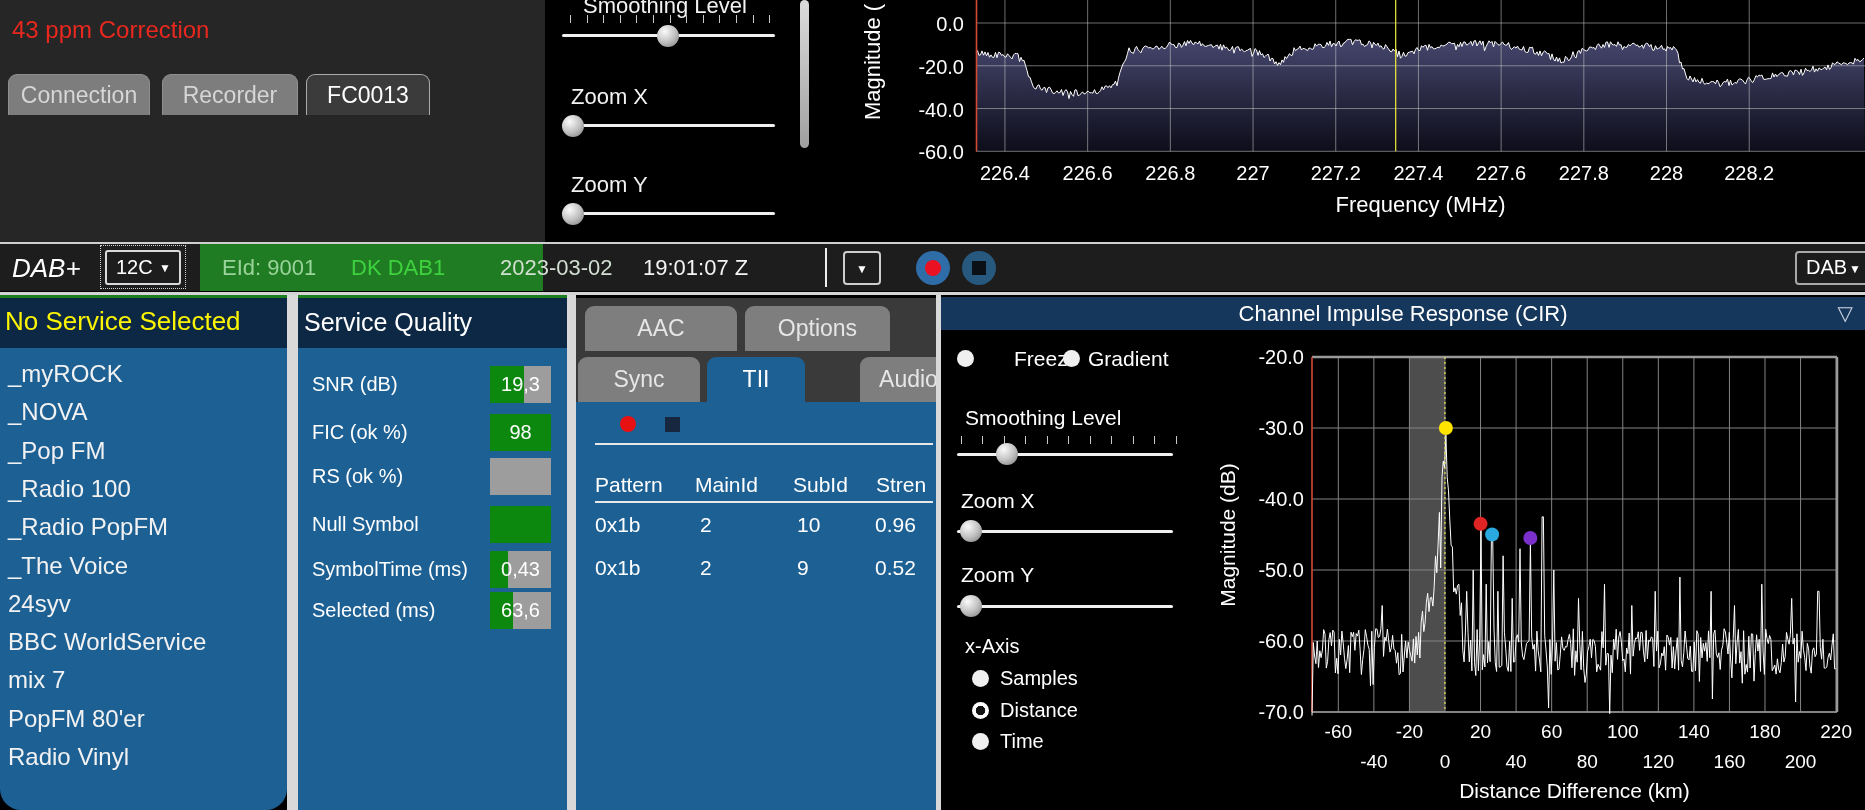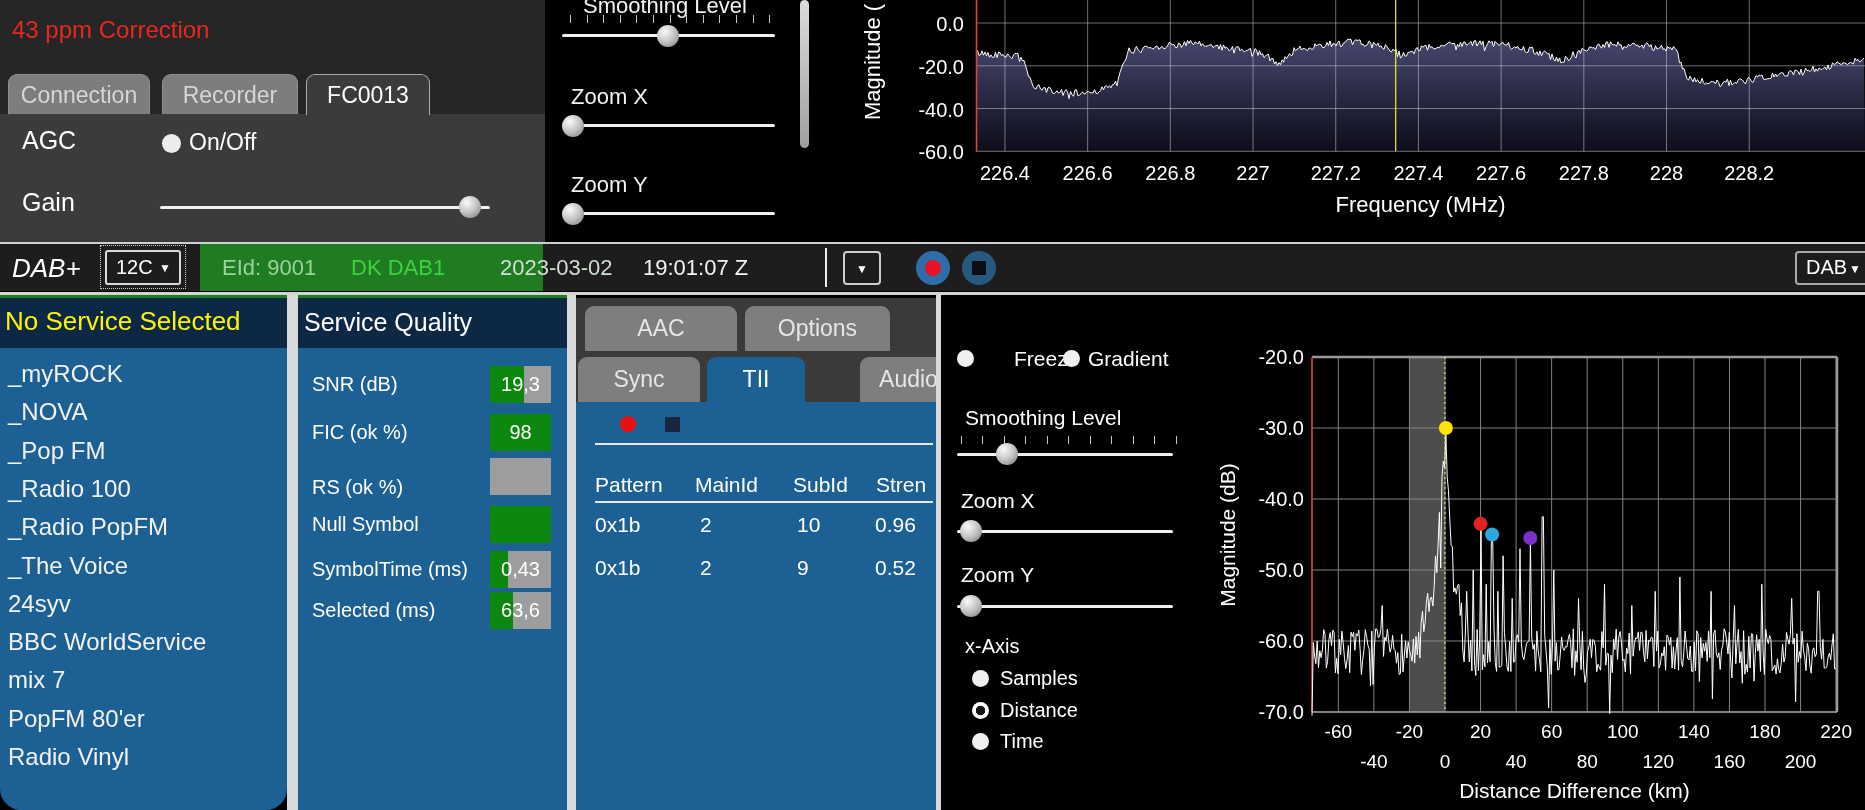--- a/index.html
+++ b/index.html
@@ -113,28 +113,20 @@
 </head>
 <body>
 
 <div id="stage">
 
   <div id="top-left" class="abs">
     <div id="corr" class="abs">43 ppm Correction</div>
     <div id="tab-conn" class="abs tl-tab">Connection</div>
     <div id="tab-rec" class="abs tl-tab">Recorder</div>
     <div id="tab-fc" class="abs tl-tab active">FC0013</div>
-    <div id="tl-panel" class="abs">
-      <div id="agc-lbl" class="abs lbl" style="position:absolute;left:22px;top:12px;">AGC</div>
-      <div id="agc-radio" class="abs" style="left:162px;top:20px;"></div>
-      <div id="agc-onoff" class="abs lbl" style="left:189px;top:15px;">On/Off</div>
-      <div id="gain-lbl" class="abs lbl" style="left:22px;top:74px;">Gain</div>
-      <div id="gain-track" class="abs track" style="left:160px;top:92px;width:330px;"></div>
-      <div id="gain-thumb" class="abs thumb" style="left:459px;top:82px;"></div>
-    </div>
   </div>
 
   <div id="top-mid" class="abs">
     <div id="sm-lbl" class="abs ctl-lbl">Smoothing Level</div>
     <div id="sm-ticks" class="abs ticks"></div>
     <div id="sm-track" class="abs track"></div>
     <div id="sm-thumb" class="abs thumb"></div>
     <div id="zx-lbl" class="abs ctl-lbl">Zoom X</div>
     <div id="zx-track" class="abs track"></div>
     <div id="zx-thumb" class="abs thumb"></div>
@@ -247,21 +239,21 @@
         <div class="sq-lbl abs" style="top: 75px; position: absolute;">SNR (dB)</div>
         <div class="sq-bar abs" style="top: 68px; position: absolute;">
           <div class="sq-fill abs" style="width: 33.55px; position: absolute;"></div>
           <div class="sq-val abs" style="position: absolute;">19,3</div>
         </div>
         <div class="sq-lbl abs" style="top: 123px; position: absolute;">FIC (ok %)</div>
         <div class="sq-bar abs" style="top: 116px; position: absolute;">
           <div class="sq-fill abs" style="width: 61px; position: absolute;"></div>
           <div class="sq-val abs" style="position: absolute;">98</div>
         </div>
-        <div class="sq-lbl abs" style="top: 167px; position: absolute; margin-top: 11px;">RS (ok %)</div>
+        <div class="sq-lbl abs" style="top: 167px; position: absolute;">RS (ok %)</div>
         <div class="sq-bar abs" style="top: 160px; position: absolute;">
           <div class="sq-fill abs" style="width: 0px; position: absolute;"></div>
           <div class="sq-val abs" style="position: absolute;"></div>
         </div>
         <div class="sq-lbl abs" style="top: 215px; position: absolute;">Null Symbol</div>
         <div class="sq-bar abs" style="top: 208px; position: absolute;">
           <div class="sq-fill abs" style="width: 61px; position: absolute;"></div>
           <div class="sq-val abs" style="position: absolute;"></div>
         </div>
         <div class="sq-lbl abs" style="top: 260px; position: absolute;">SymbolTime (ms)</div>
@@ -304,20 +296,24 @@
         <div class="tii-cell abs" style="left: 299px; top: 215px; position: absolute;">0.96</div>
         <div class="tii-cell abs" style="left: 19px; top: 258px; position: absolute;">0x1b</div>
         <div class="tii-cell abs" style="left: 124px; top: 258px; position: absolute;">2</div>
         <div class="tii-cell abs" style="left: 221px; top: 258px; position: absolute;">9</div>
         <div class="tii-cell abs" style="left: 299px; top: 258px; position: absolute;">0.52</div>
       </div>
   </div>
   <div id="vdiv3" class="abs vdiv"></div>
 
   <div id="cir-panel" class="abs">
+    <div id="cir-title-bar" class="abs">
+      <span id="cir-title" class="abs">Channel Impulse Response (CIR)</span>
+      <span id="cir-collapse" class="abs">▽</span>
+    </div>
     <div id="fz-radio" class="abs radio"></div>
     <span id="fz-lbl" class="abs lbl">Freeze</span>
     <div id="gr-radio" class="abs radio"></div>
     <span id="gr-lbl" class="abs lbl">Gradient</span>
     <span id="csm-lbl" class="abs lbl">Smoothing Level</span>
     <div id="csm-ticks" class="abs"></div>
     <div id="csm-track" class="abs track"></div>
     <div id="csm-thumb" class="abs thumb"></div>
     <span id="czx-lbl" class="abs lbl">Zoom X</span>
     <div id="czx-track" class="abs track"></div>

